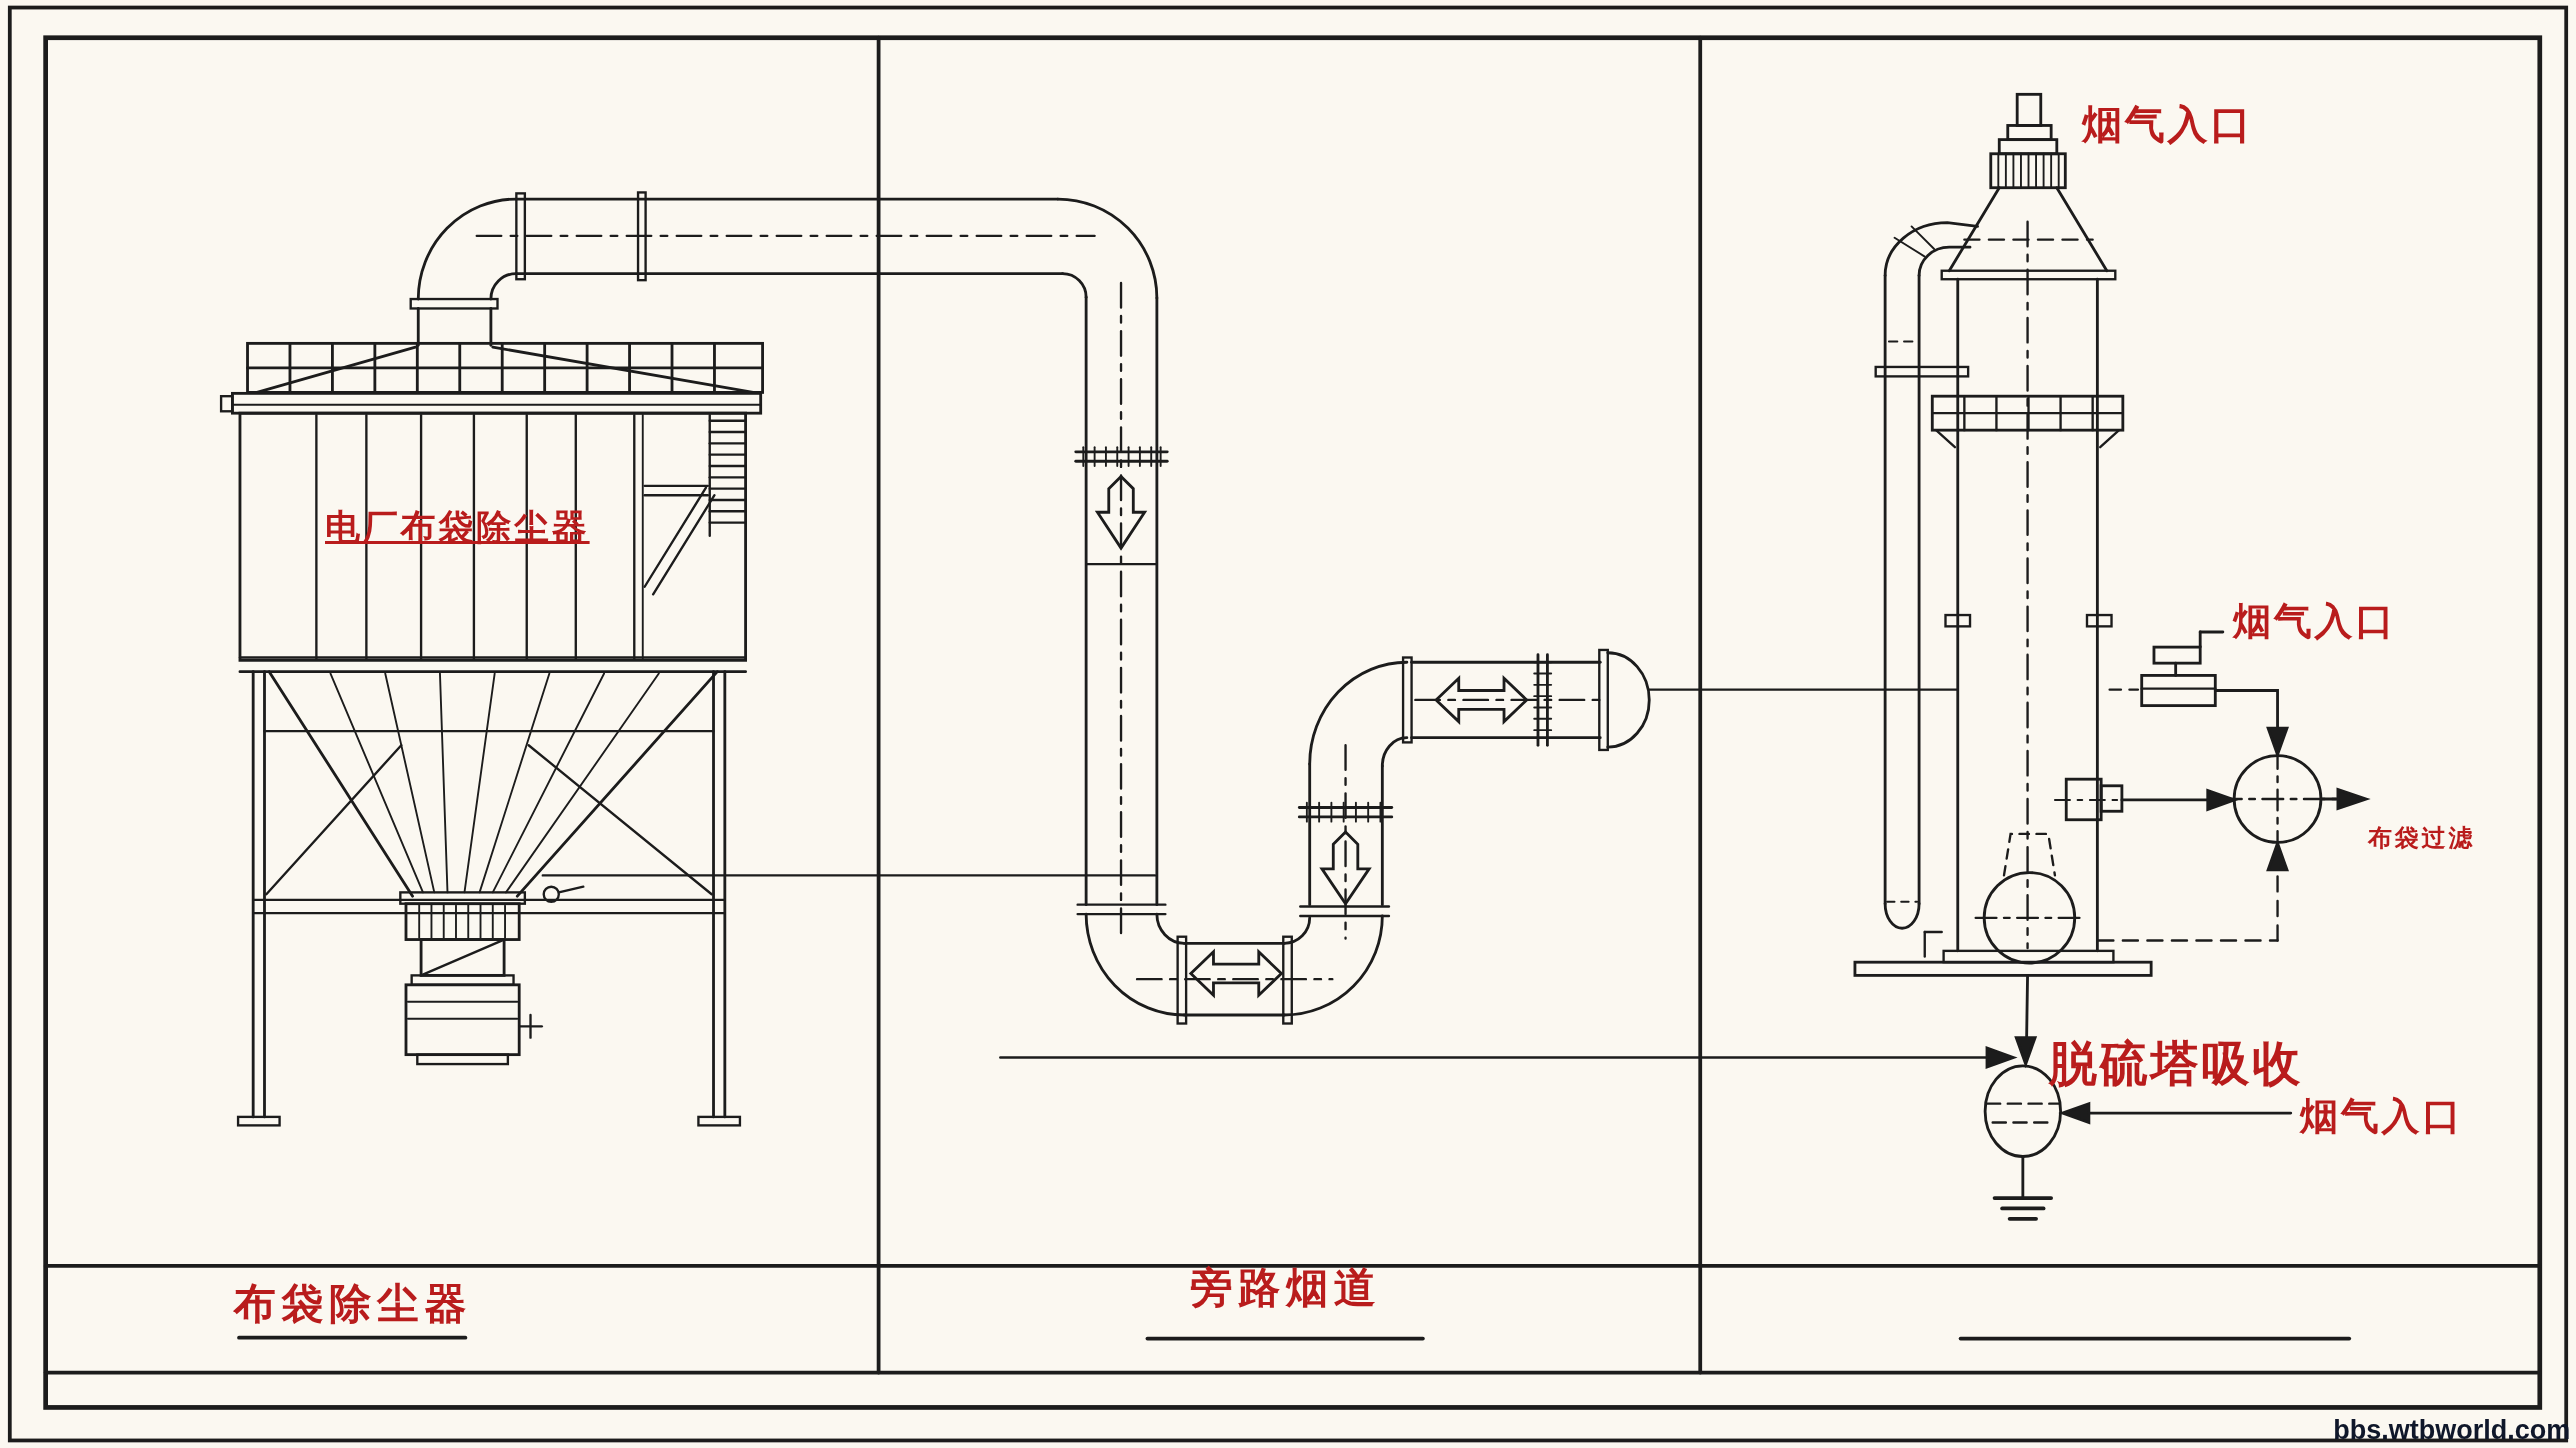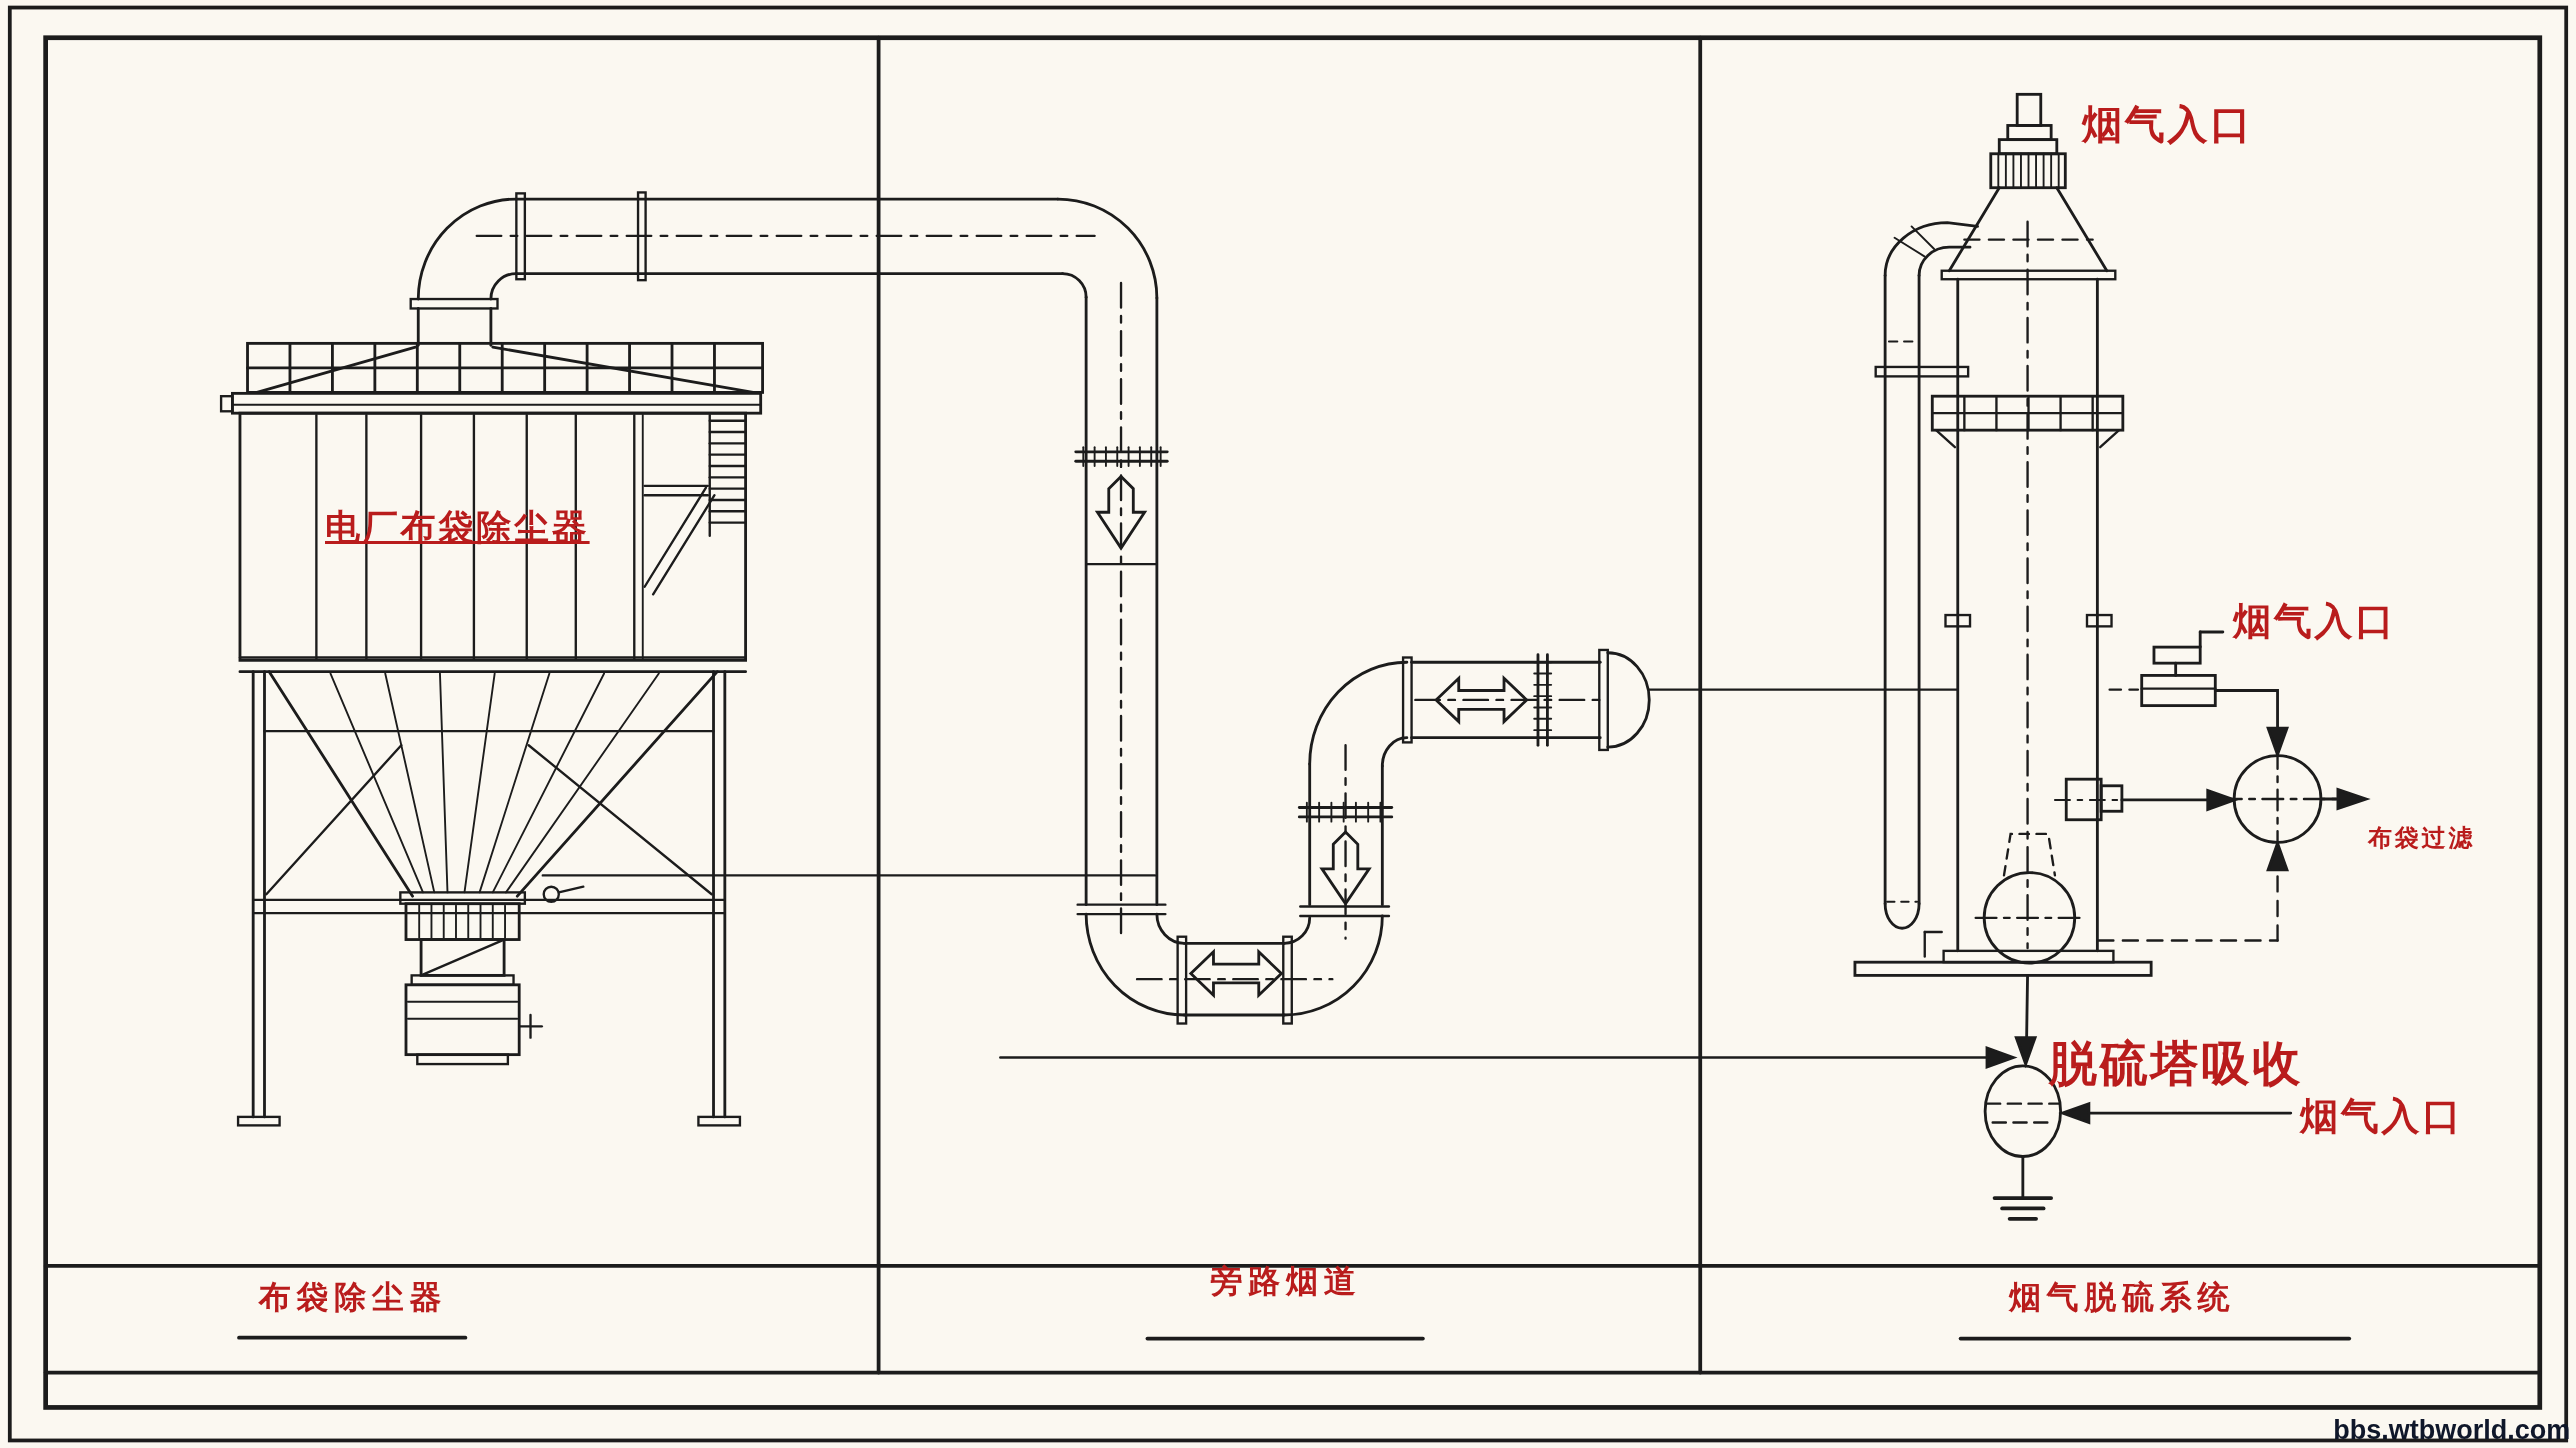--- a/index.html
+++ b/index.html
@@ -11,21 +11,21 @@
     overflow:hidden;
   }
   .stage svg{position:absolute;left:0;top:0;}
   .lbl{
     position:absolute;
     color:#b91c1c;
     white-space:nowrap;
     font-weight:500;
     letter-spacing:1.9px;
   }
-  .lbl.cjk-big{font-size:32px;transform:translateX(-50%);letter-spacing:5.7px;font-weight:600;}
+  .lbl.cjk-big{font-size:42px;transform:translateX(-50%);letter-spacing:5.7px;font-weight:600;}
   .lbl.unit{font-size:35px;letter-spacing:2.8px;font-weight:600;}
   .lbl.note{font-size:38px;letter-spacing:2.8px;font-weight:600;}
   .watermark{
     position:absolute;
     right:5.7px;top:1415px;
     font-size:27px;font-weight:bold;
     letter-spacing:0px;
     font-family:"Liberation Sans","DejaVu Sans",sans-serif;
   }
 </style>
@@ -389,18 +389,17 @@
   <div class="lbl note" style="left:2368px;top:790px;font-size:24px;margin-top:32px;">布袋过滤</div>
 
   <div class="lbl note" style="left:2049px;top:1032px;font-size:48px;">脱硫塔吸收</div>
 
   <div class="lbl note" style="left:2300px;top:1091px;">烟气入口</div>
 
   <div class="lbl cjk-big" style="left:353px;top:1276px;">布袋除尘器</div>
 
   <div class="lbl cjk-big" style="left:1286px;top:1260px;">旁路烟道</div>
 
-  <div class="lbl cjk-big" style="left:2122px;top:1276px;">烟气脱硫系统</div>
 
   <div class="watermark" style="color: #0f172a;">bbs.wtbworld.com</div>
 
 </div>
 
 
 </body></html>

